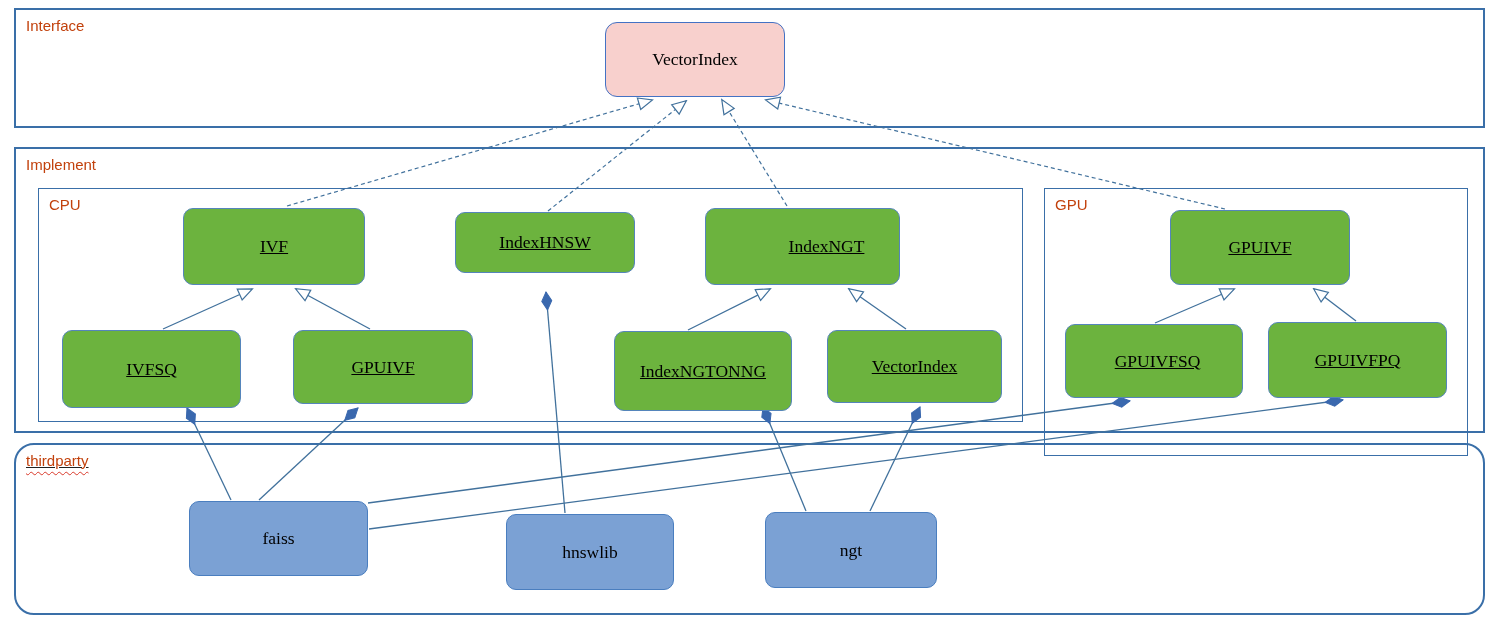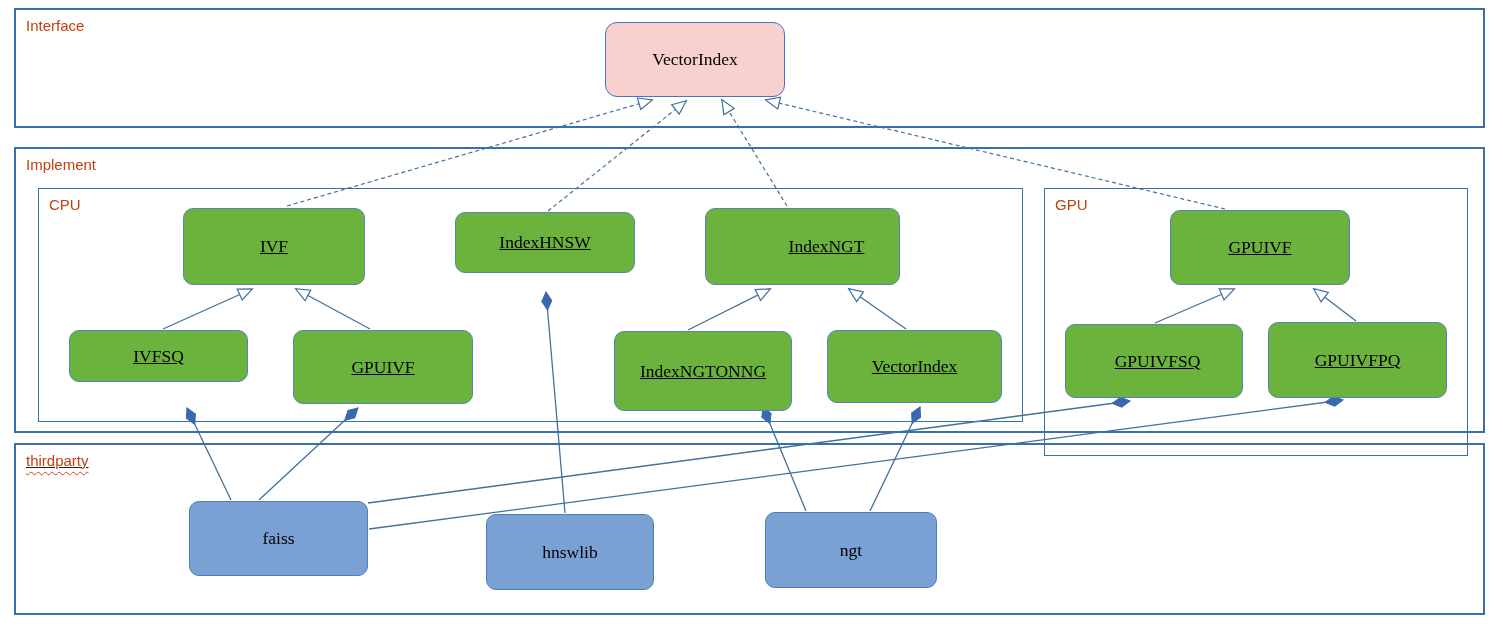--- a/index.html
+++ b/index.html
@@ -33,21 +33,21 @@
     font-family: "Liberation Sans", sans-serif;
     white-space: nowrap;
   }
   .u-solid  { text-decoration: underline; text-decoration-color: #222; text-decoration-thickness: 1px; }
   .u-wavy   { text-decoration: underline wavy #d93a2b; text-decoration-thickness: 1px; text-underline-offset: 5px; }
 
   #sec-interface  { left: 14px;   top: 8px;   width: 1471px; height: 120px; }
   #sec-implement  { left: 14px;   top: 147px; width: 1471px; height: 286px; }
   #sec-cpu        { left: 38px;   top: 188px; width: 985px;  height: 234px; }
   #sec-gpu        { left: 1044px; top: 188px; width: 424px;  height: 268px; }
-  #sec-thirdparty { left: 14px;   top: 443px; width: 1471px; height: 172px; }
+  #sec-thirdparty { left: 14px;   top: 443px; width: 1471px; height: 172px; border-radius: 20px; }
 
   
   #edges {
     position: absolute;
     left: 0; top: 0;
     width: 1503px; height: 628px;
     z-index: 2;
   }
   .edge       { stroke: #41719c; stroke-width: 1.3; fill: none; }
   .edge-dash  { stroke-dasharray: 4 3; stroke-width: 1.2; }
@@ -67,29 +67,29 @@
     text-align: center;
   }
   .node-interface  { background: #f8d0cd; border: 1.4px solid #4472c4; border-radius: 12px; }
   .node-class      { background: #6cb33e; border: 1.3px solid #5585bb; text-decoration: underline; }
   .node-thirdparty { background: #7ba1d4; border: 1.3px solid #4a7ebf; }
 
   #n-vectorindex  { left: 605px;  top: 22px;  width: 180px; height: 75px; }
   #n-ivf          { left: 183px;  top: 208px; width: 182px; height: 77px; }
   #n-indexhnsw    { left: 455px;  top: 212px; width: 180px; height: 61px; }
   #n-indexngt     { left: 705px;  top: 208px; width: 195px; height: 77px; padding-left: 48px; }
-  #n-ivfsq        { left: 69px;   top: 330px; width: 179px; height: 52px; }
+  #n-ivfsq        { left: 62px;   top: 330px; width: 179px; height: 78px; }
   #n-ivfpq        { left: 293px;  top: 330px; width: 180px; height: 74px; }
   #n-indexngtonng { left: 614px;  top: 331px; width: 178px; height: 80px; }
   #n-indexngtanng { left: 827px;  top: 330px; width: 175px; height: 73px; }
   #n-gpuivf       { left: 1170px; top: 210px; width: 180px; height: 75px; }
   #n-gpuivfsq     { left: 1065px; top: 324px; width: 178px; height: 74px; padding-left: 7px; }
   #n-gpuivfpq     { left: 1268px; top: 322px; width: 179px; height: 76px; }
   #n-faiss        { left: 189px;  top: 501px; width: 179px; height: 75px; }
-  #n-hnswlib      { left: 486px;  top: 514px; width: 168px; height: 76px; }
+  #n-hnswlib      { left: 506px;  top: 514px; width: 168px; height: 76px; }
   #n-ngt          { left: 765px;  top: 512px; width: 172px; height: 76px; }
 </style>
 </head>
 <body>
 
 <div id="canvas">
 
   <div class="section" id="sec-interface">
     <span class="section-label">Interface</span>
   </div>

